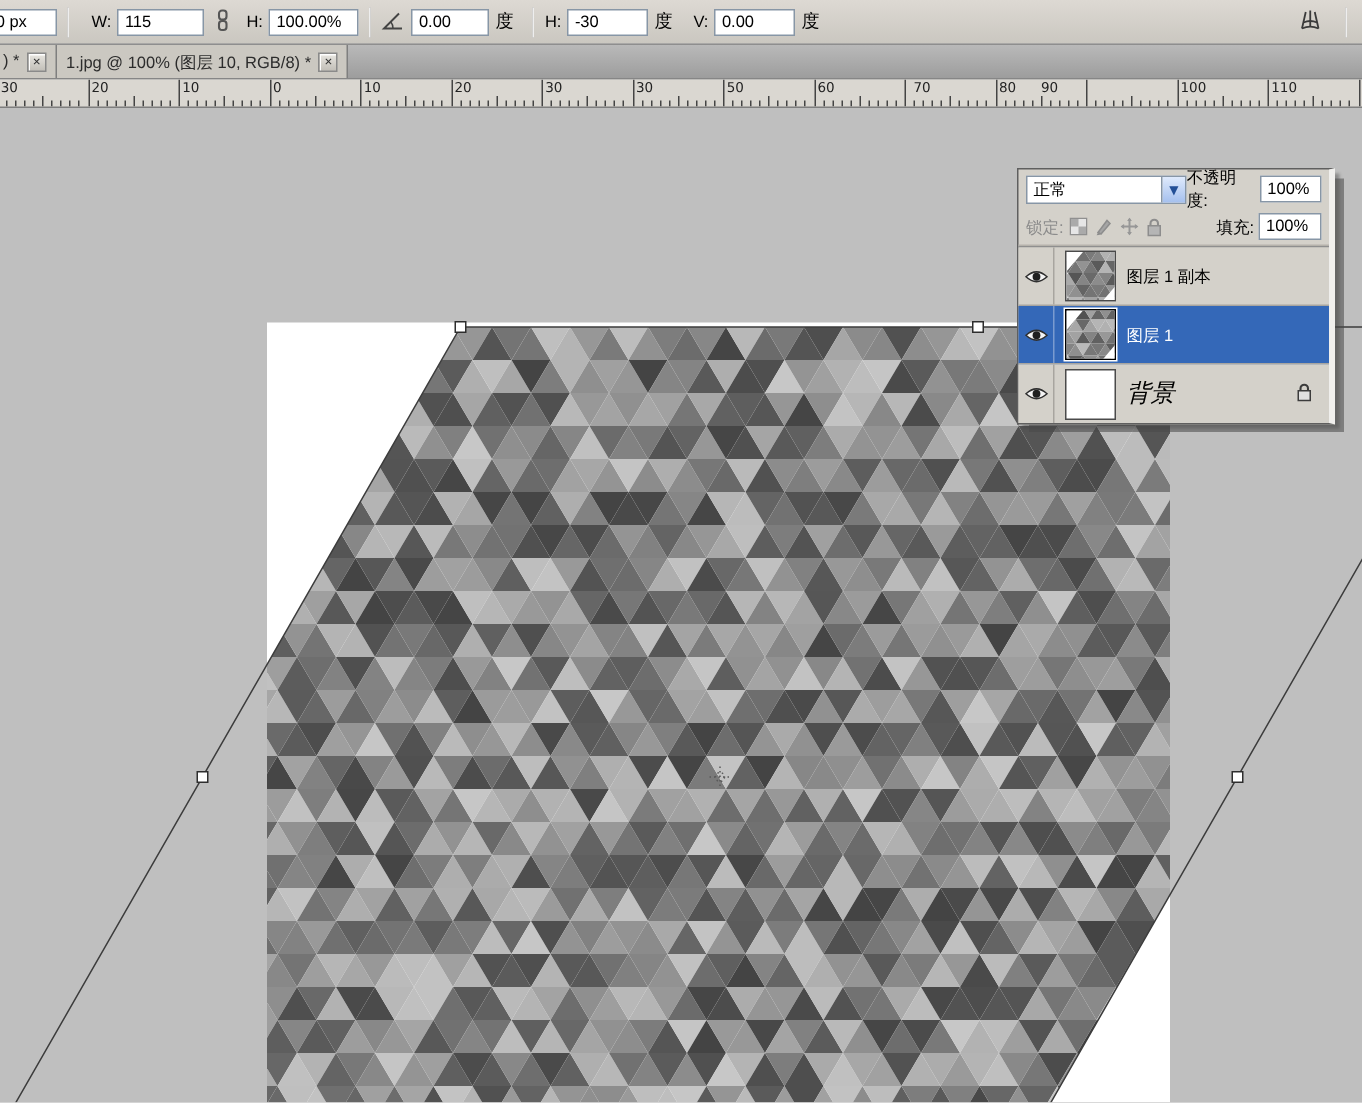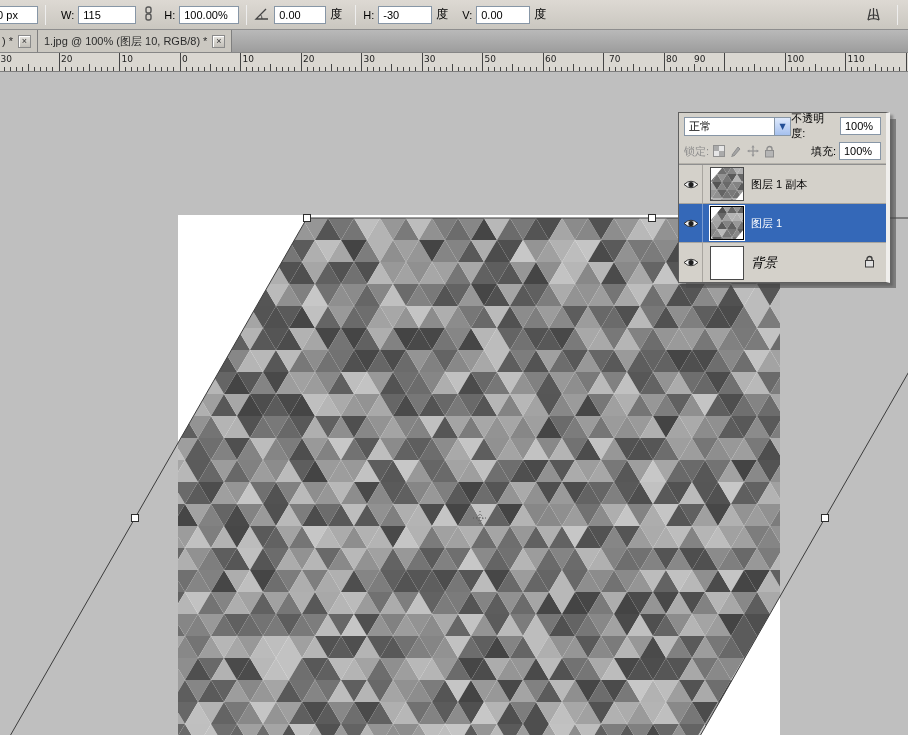--- a/index.html
+++ b/index.html
@@ -53,21 +53,21 @@
   .lockicons { display:flex; gap:5px; align-items:center; }
   .layers-list { border-top:1px solid #8f8f8f; }
   .layer-row { height:39px; display:flex; align-items:center; border-bottom:1px solid #a8a59f; background:#d4d1ca; position:relative; }
   .layer-row:last-child { border-bottom:none; }
   .eye-cell { width:24px; height:100%; border-right:1px solid #a8a59f; display:flex; align-items:center; justify-content:center; flex:none; }
   .thumb-wrap { margin:0 7px; flex:none; width:34px; height:34px; border:1px solid #4a4a4a; background:#fff; overflow:hidden; }
   .layer-row.selected { background:var(--accent,#3468b8); color:#fff; }
   .layer-row.selected .eye-cell { border-right-color:#7a9bd0; }
   .layer-row.selected .thumb-wrap { border-color:#000; box-shadow:0 0 0 1px #fff; }
   .lname { font-size:11px; }
-  .lname.italic { font-style:italic; font-family:"Liberation Serif", serif; font-size:13px; }
+  .lname.italic { font-style:italic; font-family:"Liberation Serif", serif; font-size:16px; }
   .layer-lock { margin-left:auto; margin-right:11px; }
 </style>
 </head>
 <body>
 
 <div class="app">
 
   <div class="options-bar">
     <div class="f" style="width:52px;margin-left:-14px;">00 px</div>
     <div class="sep"></div>

